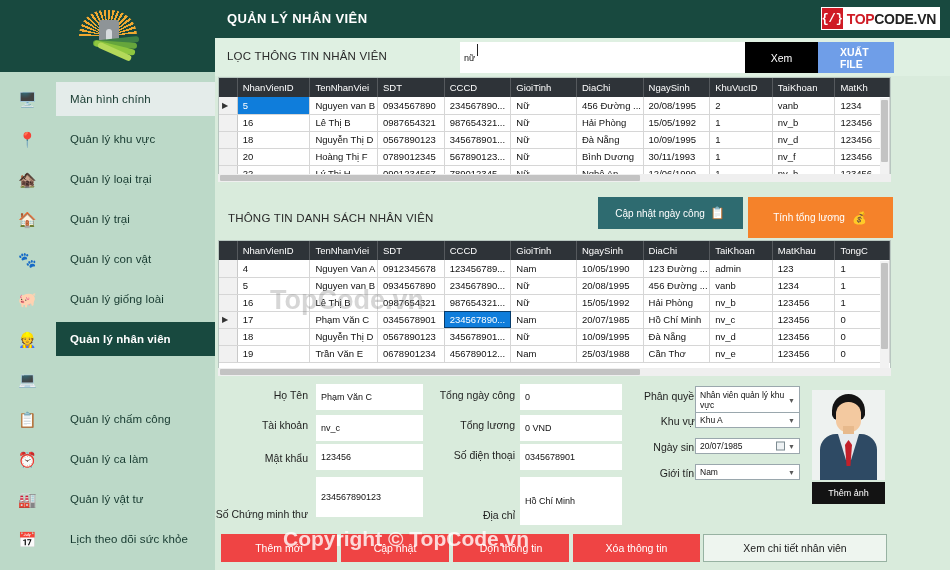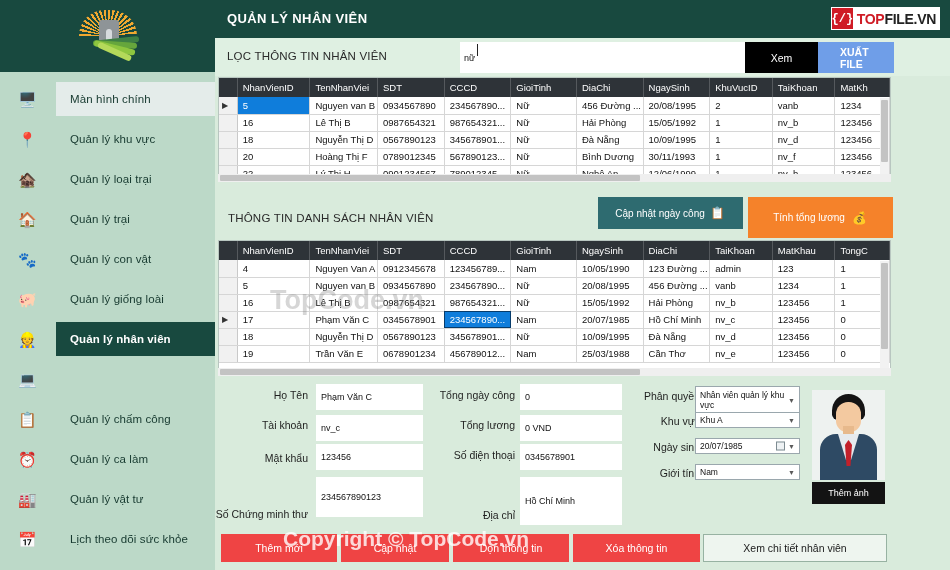--- a/index.html
+++ b/index.html
@@ -287,21 +287,21 @@
         </div>
       </div>
 
   </div>
 
   <div class="topbar">
     <div class="topbar-title">QUẢN LÝ NHÂN VIÊN</div>
     <div class="brand">
       <span class="brand-badge">{/}</span>
       <span class="brand-text">
-        <span class="b-red">TOP</span><span class="b-dark">FILE.VN</span>
+        <span class="b-red">TOP</span><span class="b-dark">CODE.VN</span>
       </span>
     </div>
   </div>
 
   <div class="filterbar">
     <div class="filter-label">LỌC THÔNG TIN NHÂN VIÊN</div>
     <input class="filter-input" value="nữ" style="">
     <div class="caret"></div>
     <div class="btn-xem">Xem</div>
     <div class="btn-xuatfile">XUẤT FILE</div>

